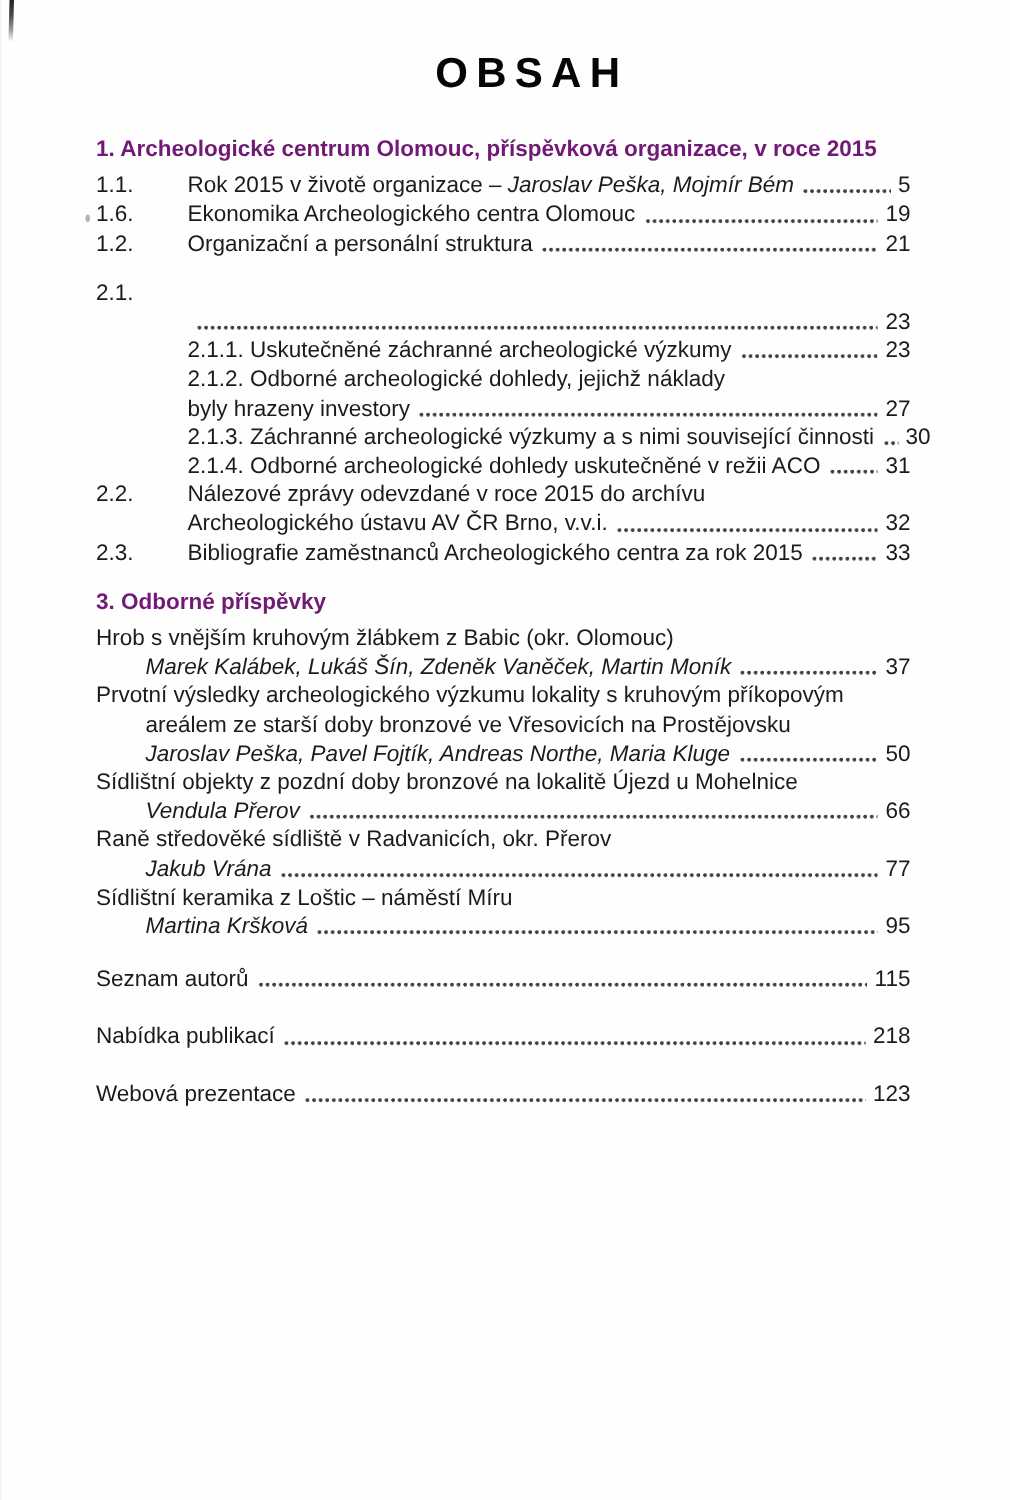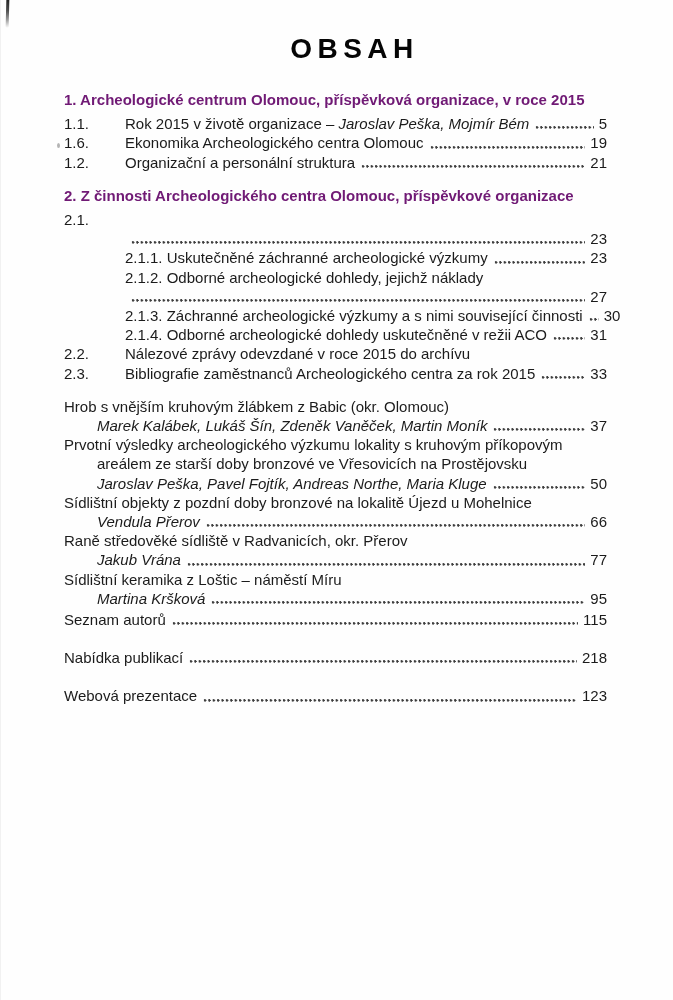--- a/index.html
+++ b/index.html
@@ -64,21 +64,21 @@
     margin: 0 2px 3px 6px;
     background-image: radial-gradient(circle at 2px 2.4px, #3d3d3d 1.05px, rgba(0,0,0,0) 1.45px);
     background-size: 4.4px 5px;
     background-repeat: repeat-x;
   }
   .pg {
     flex: 0 0 auto;
     padding-left: 3px;
     white-space: nowrap;
   }
-  .back { margin-top: 2px; }
+  .back { margin-top: 16px; }
   .back .row + .row { margin-top: 19px; }
 
   
   .artifact-top-left {
     position: absolute;
     left: 6px;
     top: -2px;
     width: 3px;
     height: 30px;
     border-radius: 2px;
@@ -132,21 +132,20 @@
       </div>
       <div class="row">
         <span class="num">1.2.</span>
         <span class="line"><span>Organizační a personální struktura</span></span>
         <span class="leader"></span>
         <span class="pg">21</span>
       </div>
     </div>
 
     <div class="section">
-      <div class="heading">2. Z činnosti Archeologického centra Olomouc, příspěvkové organizace</div>
 
       <div class="row">
         <span class="num">2.1.</span>
       </div>
       <div class="row">
         <span class="num"></span>
         <span class="leader"></span>
         <span class="pg">23</span>
       </div>
       <div class="row">
@@ -154,48 +153,56 @@
         <span class="line"><span>2.1.1. Uskutečněné záchranné archeologické výzkumy</span></span>
         <span class="leader"></span>
         <span class="pg">23</span>
       </div>
       <div class="row">
         <span class="num"></span>
         <span class="line"><span>2.1.2. Odborné archeologické dohledy, jejichž náklady</span></span>
       </div>
       <div class="row">
         <span class="num"></span>
+        <span class="line"><span>byly hrazeny investory</span></span>
         <span class="leader"></span>
         <span class="pg">27</span>
       </div>
       <div class="row">
         <span class="num"></span>
         <span class="line"><span>2.1.3. Záchranné archeologické výzkumy a s nimi související činnosti</span></span>
         <span class="leader"></span>
         <span class="pg">30</span>
       </div>
       <div class="row">
         <span class="num"></span>
         <span class="line"><span>2.1.4. Odborné archeologické dohledy uskutečněné v režii ACO</span></span>
         <span class="leader"></span>
         <span class="pg">31</span>
       </div>
       <div class="row">
         <span class="num">2.2.</span>
         <span class="line"><span>Nálezové zprávy odevzdané v roce 2015 do archívu</span></span>
       </div>
       <div class="row">
+        <span class="num"></span>
+        <span class="line"><span>Archeologického ústavu AV ČR Brno, v.v.i.</span></span>
+        <span class="leader"></span>
+        <span class="pg">32</span>
+      </div>
+      <div class="row">
         <span class="num">2.3.</span>
         <span class="line"><span>Bibliografie zaměstnanců Archeologického centra za rok 2015</span></span>
         <span class="leader"></span>
         <span class="pg">33</span>
       </div>
     </div>
 
     <div class="section">
+      <div class="heading">3. Odborné příspěvky</div>
 
       <div class="row">
         <span class="line">Hrob s vnějším kruhovým žlábkem z Babic (okr. Olomouc)</span>
       </div>
       <div class="row ind3">
         <span class="line au">Marek Kalábek, Lukáš Šín, Zdeněk Vaněček, Martin Moník</span>
         <span class="leader"></span>
         <span class="pg">37</span>
       </div>
 

